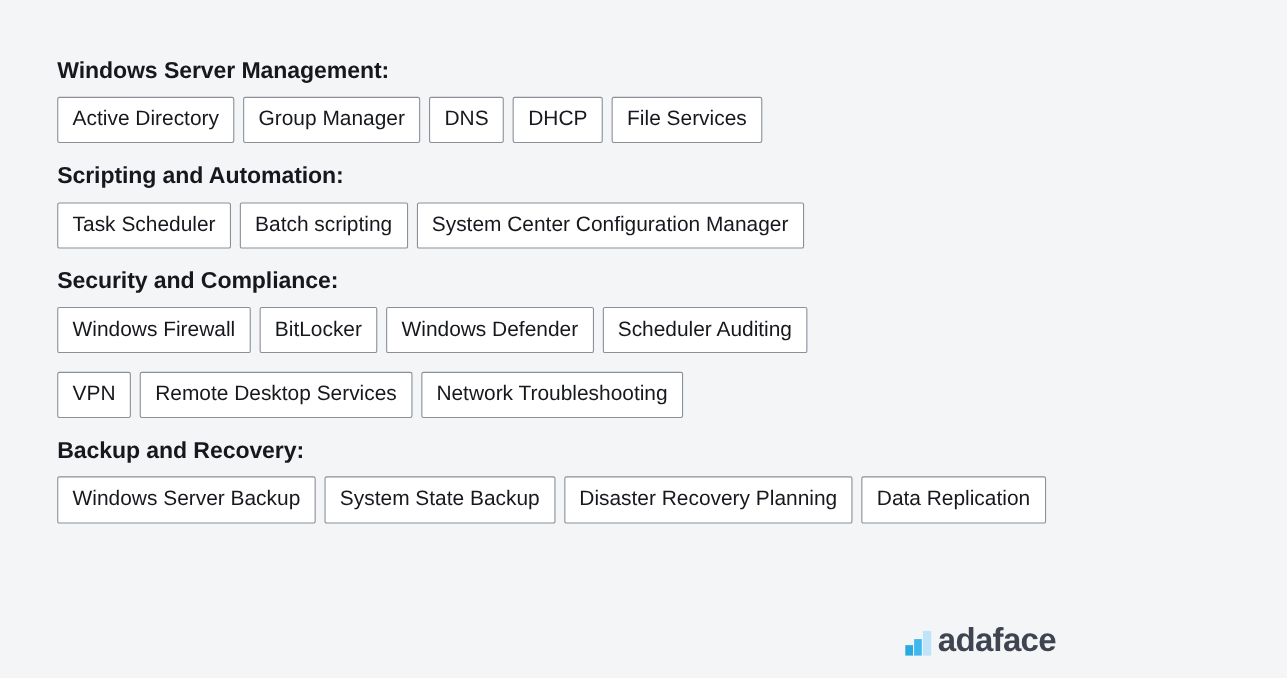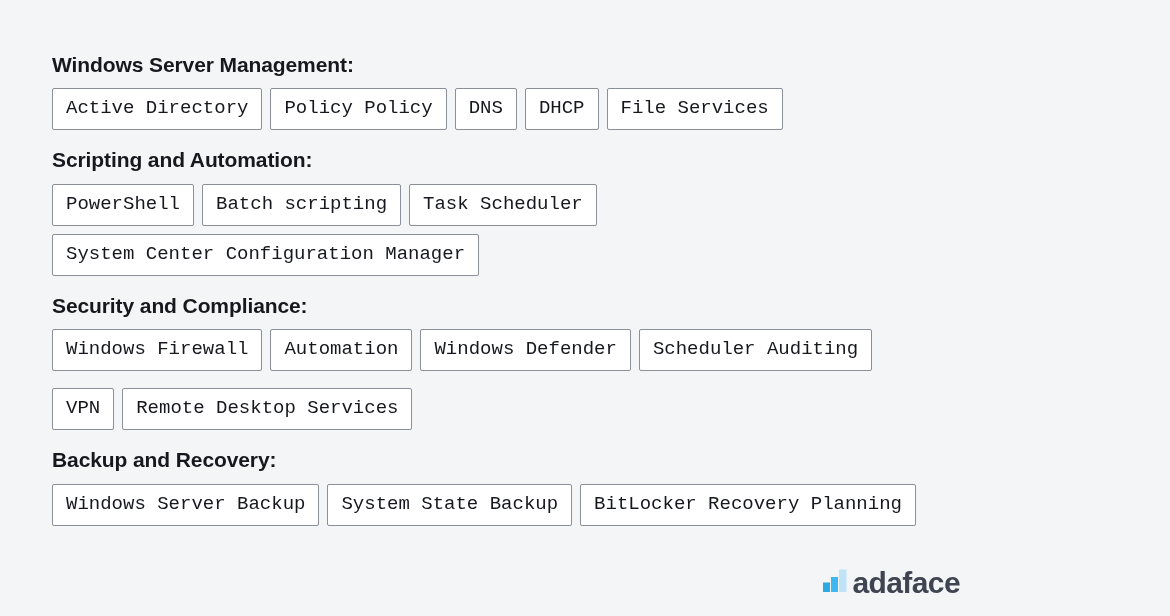--- a/index.html
+++ b/index.html
@@ -44,28 +44,27 @@
   .tag {
     box-sizing: border-box;
     background: #ffffff;
     border: 1.3px solid #8a8f98;
     border-radius: 2px;
     padding: 8px 13px 9px 13px;
     font-size: 19px;
     line-height: 1.22;
     color: #16181d;
     white-space: nowrap;
-    font-family: Liberation Mono, monospace;
   }
   .logo {
     position: absolute;
     right: 28px;
     bottom: 18px;
     display: flex;
-    align-items: flex-start;
+    align-items: flex-end;
     gap: 4px;
   }
   .logo-mark {
     display: block;
     width: 26px;
     height: 26px;
   }
   .logo-text {
     font-size: 30px;
     font-weight: bold;
@@ -78,60 +77,61 @@
 <body>
 
 <div class="page">
 
   <div>
 
     <div class="section">
       <div class="section-heading">Windows Server Management:</div>
       <div class="tag-row">
         <span class="tag">Active Directory</span>
-        <span class="tag">Policy Policy</span>
+        <span class="tag">Group Manager</span>
         <span class="tag">DNS</span>
         <span class="tag">DHCP</span>
         <span class="tag">File Services</span>
       </div>
     </div>
 
     <div class="section">
       <div class="section-heading">Scripting and Automation:</div>
       <div class="tag-row">
-        <span class="tag">PowerShell</span>
+        <span class="tag">Task Scheduler</span>
         <span class="tag">Batch scripting</span>
-        <span class="tag">Task Scheduler</span>
         <span class="tag">System Center Configuration Manager</span>
       </div>
     </div>
 
     <div class="section">
       <div class="section-heading">Security and Compliance:</div>
       <div class="tag-row">
         <span class="tag">Windows Firewall</span>
-        <span class="tag">Automation</span>
+        <span class="tag">BitLocker</span>
         <span class="tag">Windows Defender</span>
         <span class="tag">Scheduler Auditing</span>
       </div>
     </div>
 
     <div class="section">
       <div class="tag-row">
         <span class="tag">VPN</span>
         <span class="tag">Remote Desktop Services</span>
+        <span class="tag">Network Troubleshooting</span>
       </div>
     </div>
 
     <div class="section">
       <div class="section-heading">Backup and Recovery:</div>
       <div class="tag-row">
         <span class="tag">Windows Server Backup</span>
         <span class="tag">System State Backup</span>
-        <span class="tag">BitLocker Recovery Planning</span>
+        <span class="tag">Disaster Recovery Planning</span>
+        <span class="tag">Data Replication</span>
       </div>
     </div>
 
   </div>
 
   <div class="logo">
     <svg class="logo-mark" viewBox="0 0 26 26">
       <rect x="1" y="14.5" width="7" height="9.5" fill="#29abe2"></rect>
       <rect x="9" y="9" width="7" height="15" fill="#3fb8f0"></rect>
       <rect x="17" y="1.5" width="7.5" height="22.5" fill="#bfe3f7"></rect>

